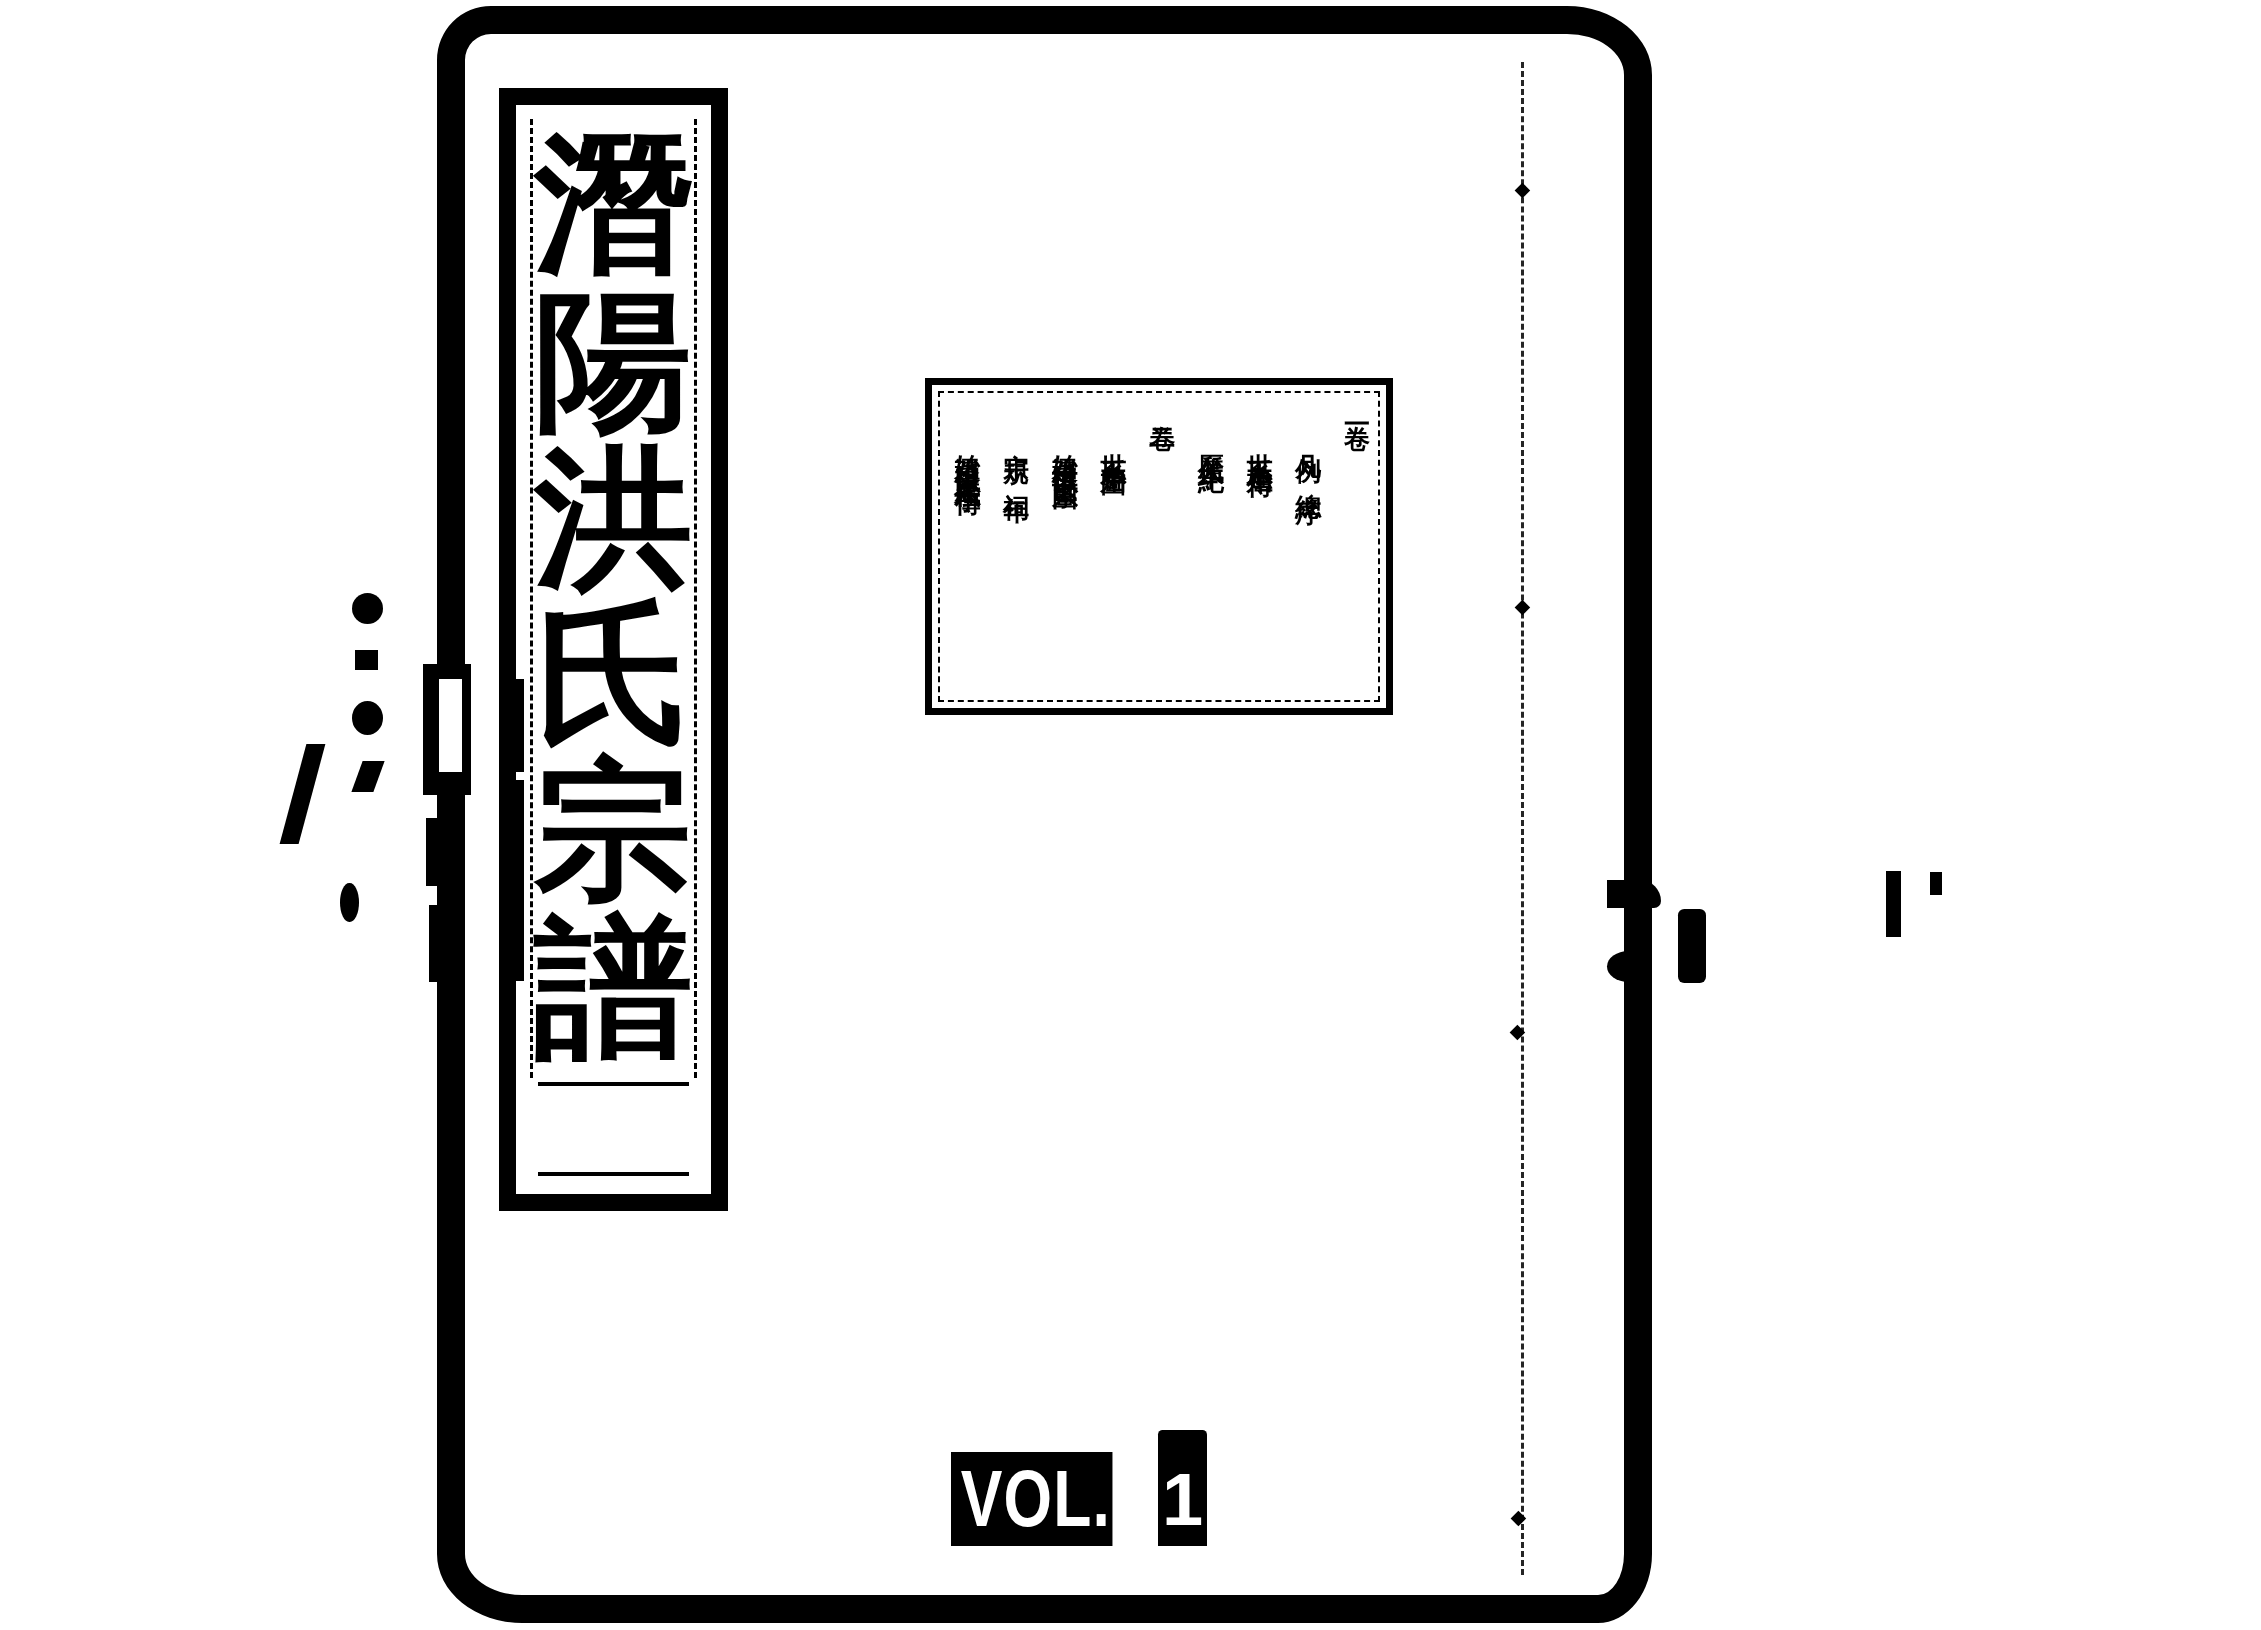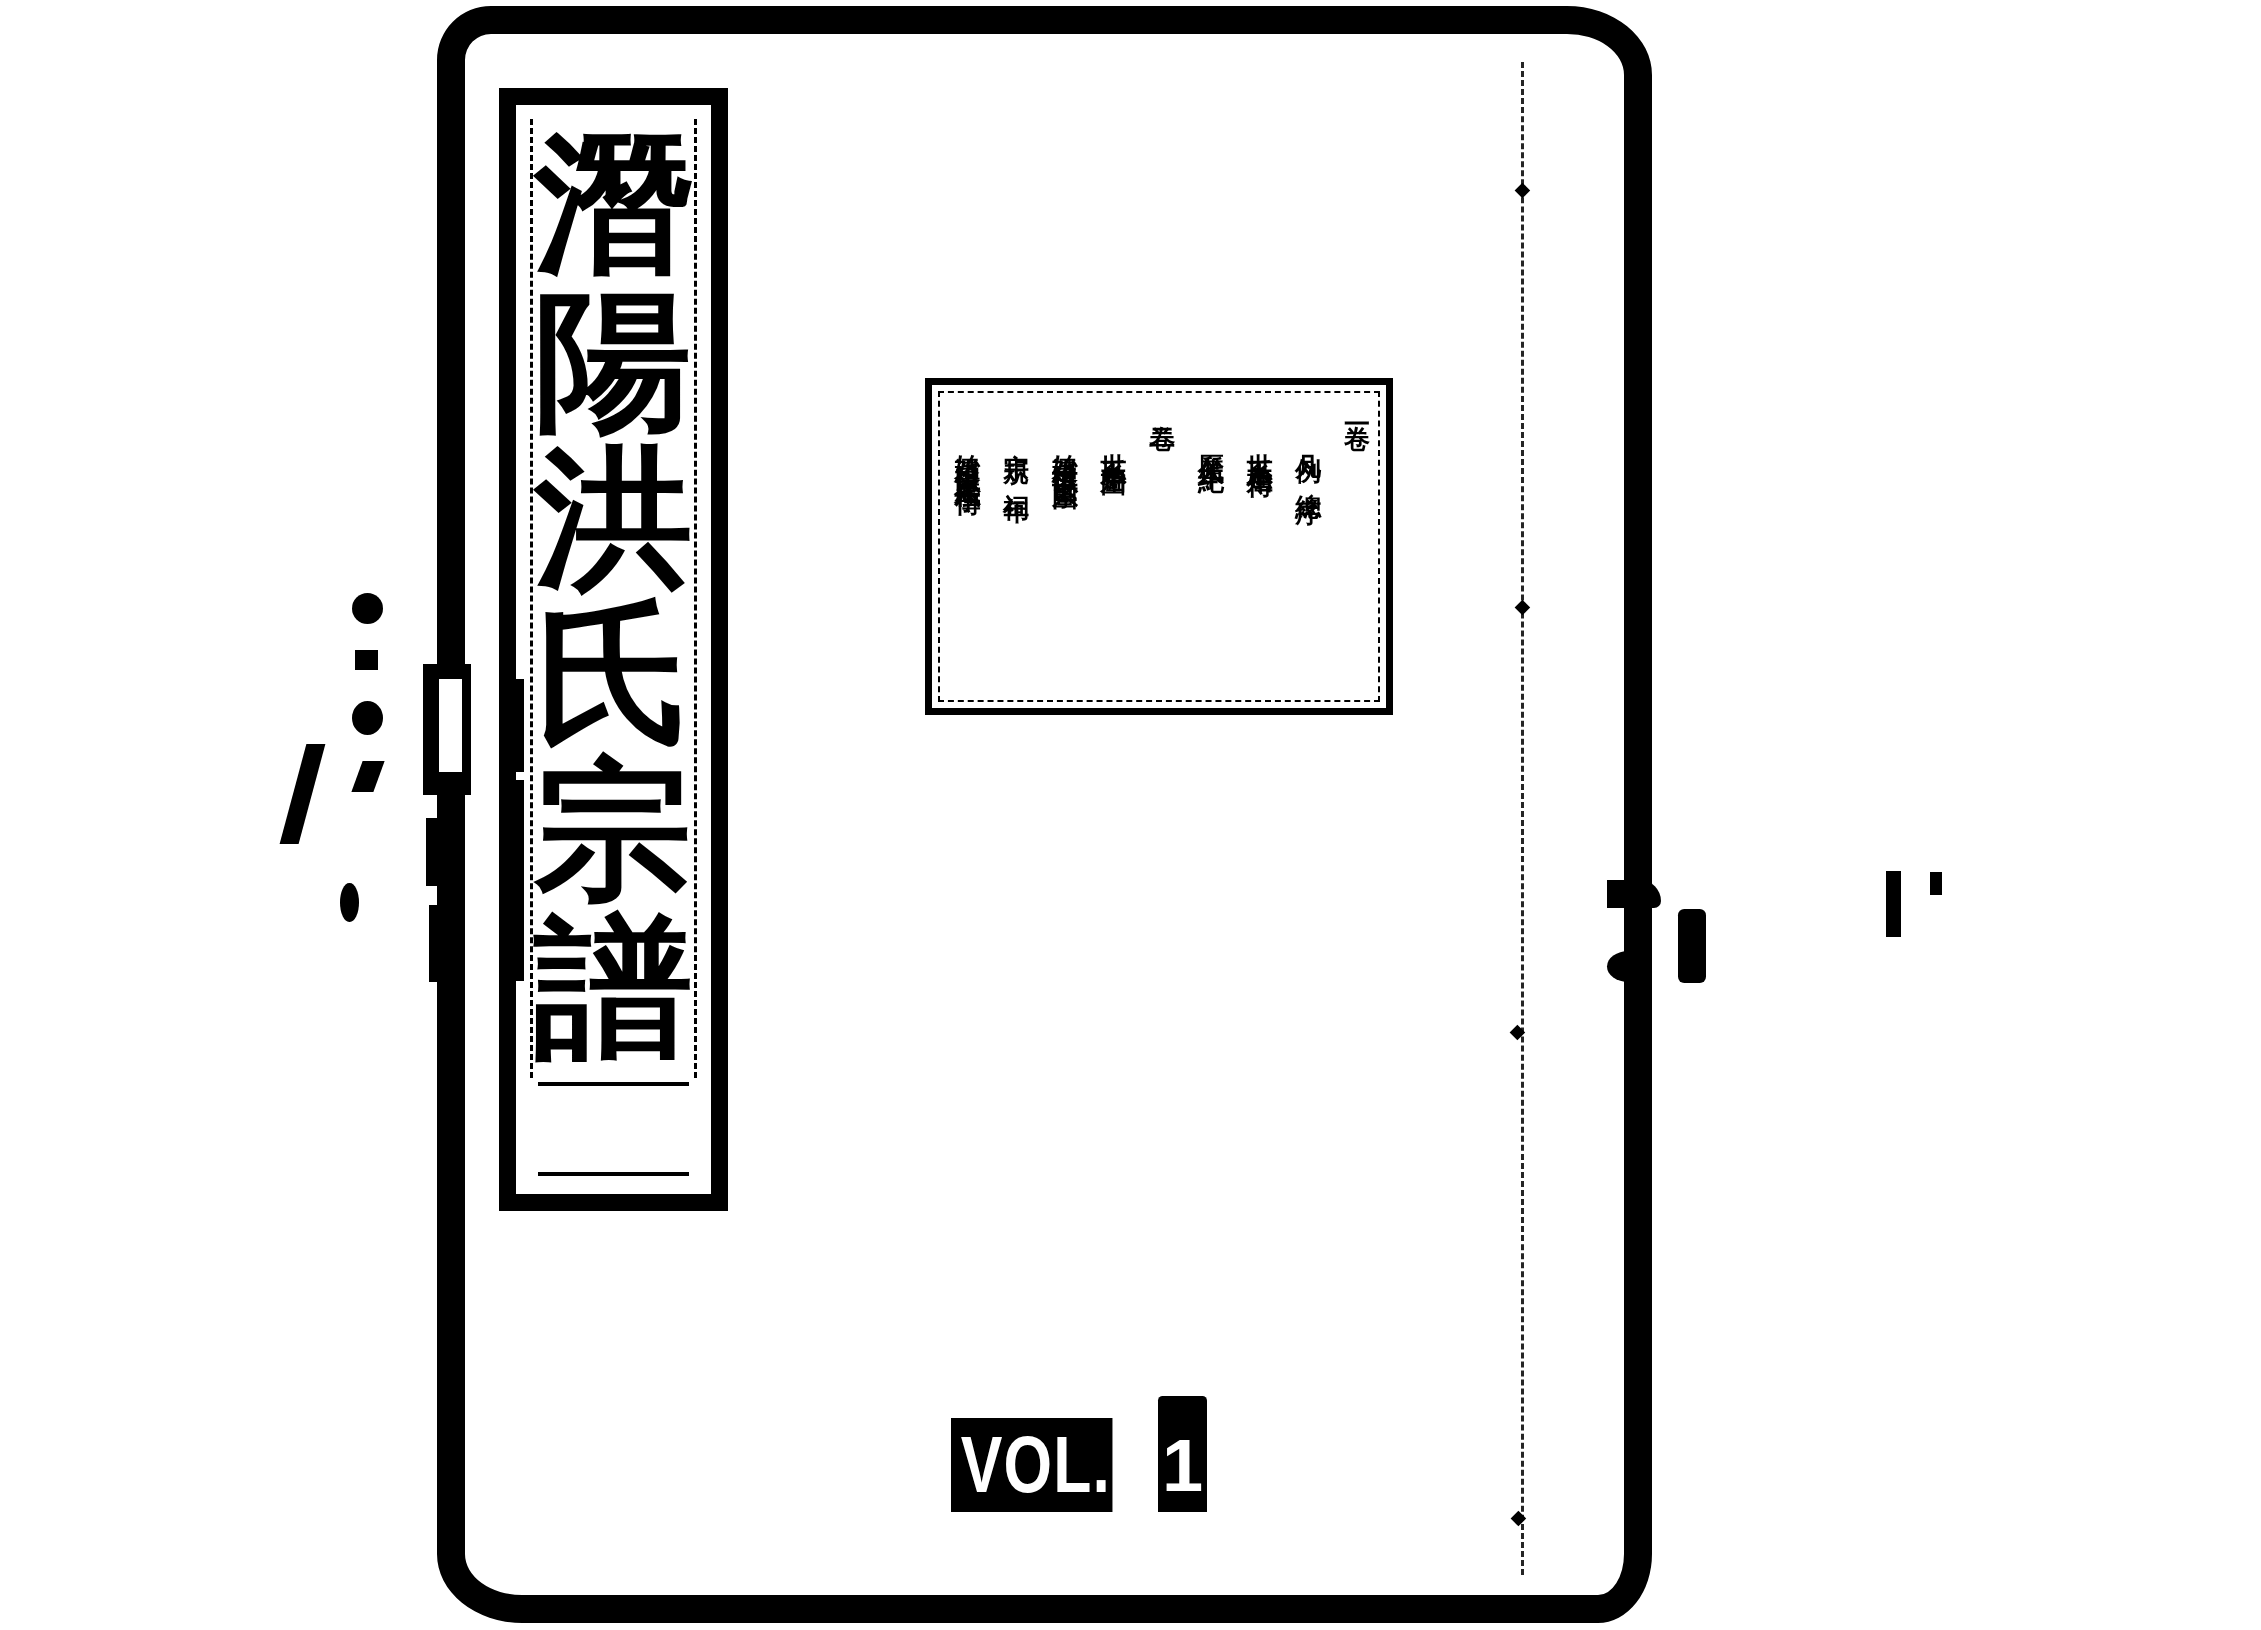--- a/index.html
+++ b/index.html
@@ -29,21 +29,21 @@
   .toc { left:925px; top:378px; width:468px; height:337px;
          border:7.7px solid #000; box-sizing:border-box; background:#fff; }
   .toc-inner { position:absolute; inset:6.2px; border:2.3px dashed #000; }
   .toc-cols { position:absolute; top:20px; right:15.4px; bottom:18.5px; left:23px;
               display:flex; flex-direction:row-reverse; justify-content:space-between; }
   .toc-col { writing-mode:vertical-rl; font-size:26px; font-weight:bold;
              letter-spacing:4.6px; color:#000; line-height:1; white-space:pre; }
   .toc-col.head { padding-top:0; }
   .toc-col.item { padding-top:28px; }
   
-  .vol { left:951px; top:1396px; width:249px; height:116px; }
+  .vol { left:951px; top:1430px; width:249px; height:116px; }
   .vol-box { position:absolute; left:0; top:21.6px; width:207px; height:94px; background:#000;
              color:#fff; font-family:"Liberation Sans","DejaVu Sans",sans-serif; font-weight:bold;
              font-size:80px; line-height:94px; letter-spacing:1.5px; padding-left:12.4px; box-sizing:border-box;
              transform:scaleX(0.78); transform-origin:left; }
   .vol-tab { position:absolute; left:207px; top:0; width:49px; height:116px; background:#000;
              color:#fff; font-family:"Liberation Sans",sans-serif; font-weight:bold; font-size:74px;
              line-height:139px; text-align:center; border-radius:4.6px 4.6px 0 0; }
   
   .clip { background:#000; }
   .mark { background:#000; }

